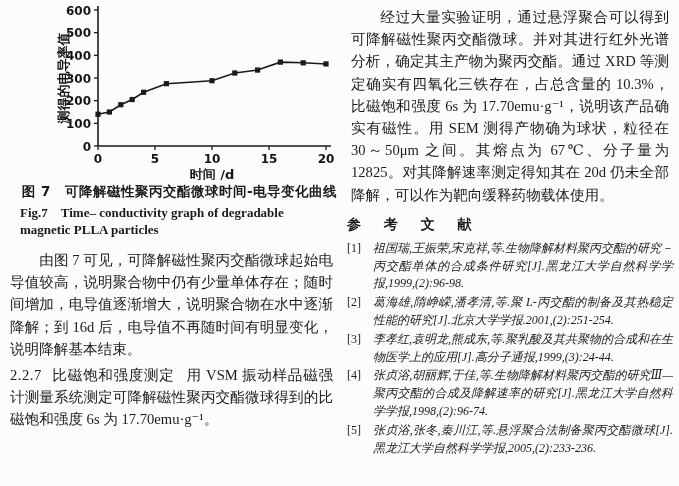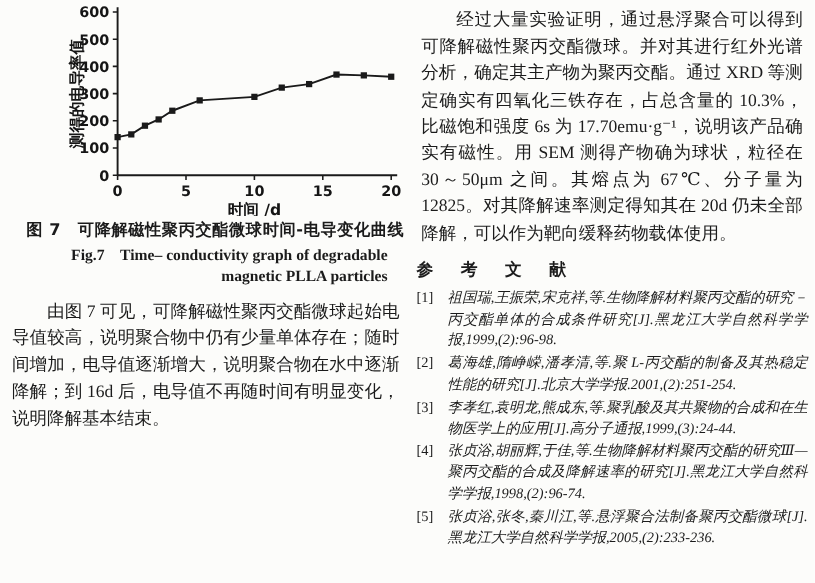--- a/index.html
+++ b/index.html
@@ -13,21 +13,21 @@
 
   .chart{display:block;}
   .tick{font:700 12px "DejaVu Sans",sans-serif;fill:#151515;}
   .axis-label{font:700 13px "DejaVu Sans",sans-serif;fill:#151515;}
 
   .cap-cn{
     margin-top:3px;text-align:right;
     font:700 13.5px "DejaVu Sans",sans-serif;letter-spacing:.5px;
   }
   .cap-en{
-    margin-top:3px;text-align:right;
+    margin-top:3px;text-align:left;
     font:700 13px "Liberation Serif",serif;line-height:17px;
     padding:0 14px;
   }
   .body{
     margin:4px;font-size:14.6px;line-height:22.2px;text-align:justify;
     font-weight:500;
   }
   .indent{text-indent:2em;}
   .para1{margin-top:11px;}
   .sec-num{margin-right:10px;letter-spacing:.5px;}
@@ -100,20 +100,21 @@
         <rect x="271.79999999999995" y="59.533333333333324" width="5.2" height="5.2" fill="#1a1a1a"></rect>
         <rect x="294.6" y="60.21333333333333" width="5.2" height="5.2" fill="#1a1a1a"></rect>
         <rect x="317.4" y="61.34666666666666" width="5.2" height="5.2" fill="#1a1a1a"></rect>
       </svg>
 
     <div class="cap-cn">图 7　可降解磁性聚丙交酯微球时间-电导变化曲线</div>
     <div class="cap-en">Fig.7　Time– conductivity graph of degradable magnetic PLLA particles</div>
 
     <p class="body indent para1">由图 7 可见，可降解磁性聚丙交酯微球起始电导值较高，说明聚合物中仍有少量单体存在；随时间增加，电导值逐渐增大，说明聚合物在水中逐渐降解；到 16d 后，电导值不再随时间有明显变化，说明降解基本结束。</p>
 
+    <p class="body"><span class="sec-num">2.2.7</span><span class="sec-title">比磁饱和强度测定</span><span>用 VSM 振动样品磁强计测量系统测定可降解磁性聚丙交酯微球得到的比磁饱和强度 6s 为 17.70emu·g⁻¹。</span></p>
 
   </div>
 
   <div class="col-right">
 
     <p class="body indent">经过大量实验证明，通过悬浮聚合可以得到可降解磁性聚丙交酯微球。并对其进行红外光谱分析，确定其主产物为聚丙交酯。通过 XRD 等测定确实有四氧化三铁存在，占总含量的 10.3%，比磁饱和强度 6s 为 17.70emu·g⁻¹，说明该产品确实有磁性。用 SEM 测得产物确为球状，粒径在 30～50μm 之间。其熔点为 67℃、分子量为 12825。对其降解速率测定得知其在 20d 仍未全部降解，可以作为靶向缓释药物载体使用。</p>
 
     <div class="refs-heading">参 考 文 献</div>
 
     <ol class="refs">

